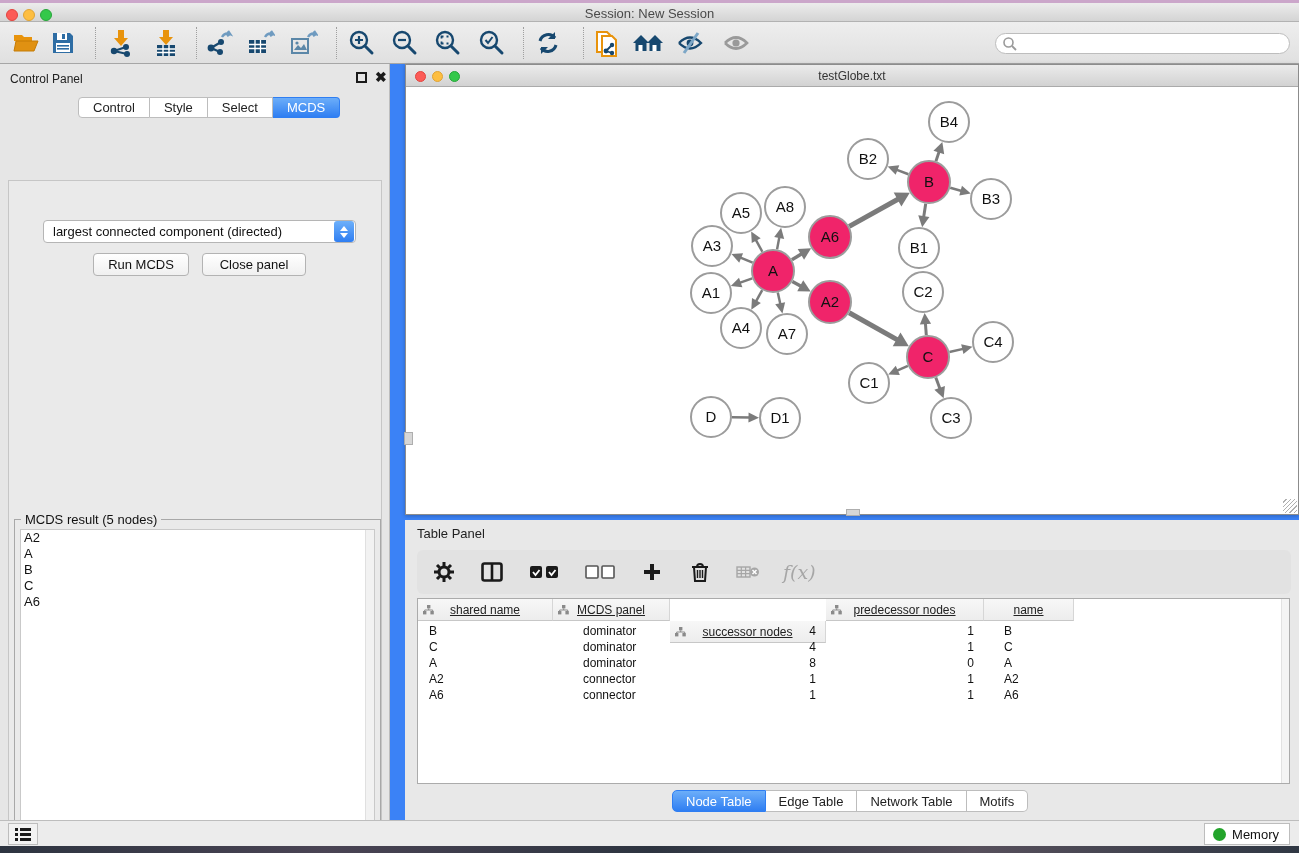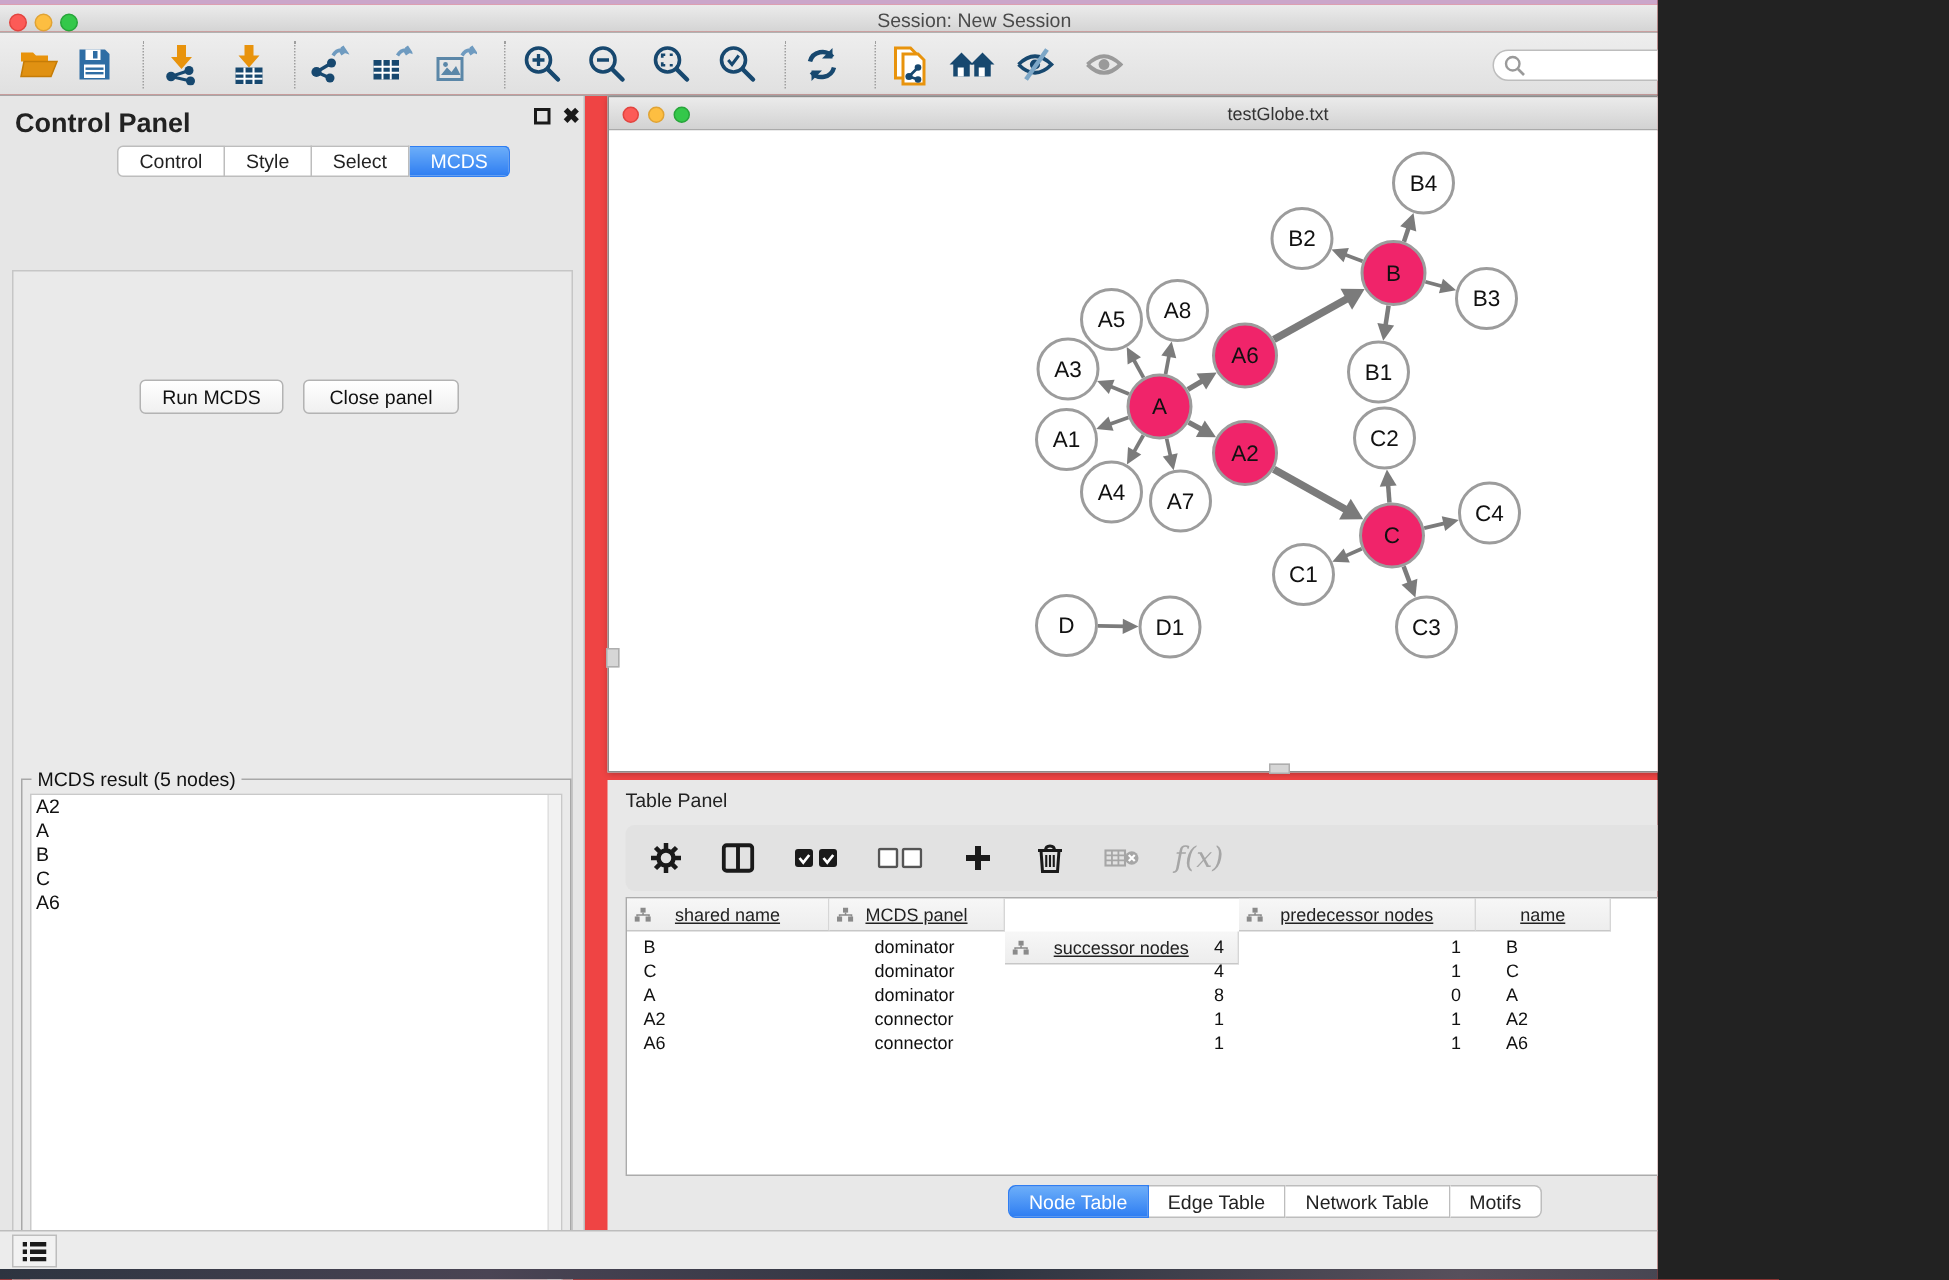--- a/index.html
+++ b/index.html
@@ -1,17 +1,17 @@
 <!DOCTYPE html>
 <html><head>
 <meta charset="utf-8">
 <style>
   * { margin:0; padding:0; box-sizing:border-box; }
   body { background:#222; font-family:"Liberation Sans", sans-serif; }
-  .screen { position:relative; width:1105px; height:853px; background:#ef4444; overflow:hidden; font-family:"Liberation Sans",sans-serif; }
+  .screen { position:relative; width:1299px; height:853px; background:#3b82f6; overflow:hidden; font-family:"Liberation Sans",sans-serif; }
 
   
   .titlebar { position:absolute; left:0; top:0; width:1299px; height:22px;
     background:linear-gradient(#ececec,#d4d4d4); border-top:3px solid #cbA6ca; border-bottom:1px solid #b2b2b2; }
   .titlebar .title { position:absolute; left:0; right:0; top:3px; text-align:center; font-size:13px; color:#4a4a4a; }
   .tl { position:absolute; top:6px; width:12px; height:12px; border-radius:50%; }
   .tl.red { background:#fc5b57; border:1px solid #e2443f; }
   .tl.yellow { background:#fdbe41; border:1px solid #e0a334; }
   .tl.green { background:#34c84a; border:1px solid #27a53a; }
 
@@ -19,21 +19,21 @@
   .toolbar { position:absolute; left:0; top:22px; width:1299px; height:42px;
     background:linear-gradient(#eeeeee,#e0e0e0); border-bottom:1px solid #a6a6a6; }
   .tbico { position:absolute; top:4px; width:34px; height:34px; display:flex; align-items:center; justify-content:center; cursor:default; }
   .tbsep { position:absolute; top:5px; height:32px; width:0; border-left:1px dotted #9f9f9f; }
   .searchbox { position:absolute; left:995px; top:11px; width:295px; height:21px; background:#fff;
     border:1px solid #bdbdbd; border-radius:11px; display:flex; align-items:center; padding-left:6px; }
   .searchbox svg { flex:0 0 auto; }
 
   
   .cpanel { position:absolute; left:0; top:64px; width:390px; height:756px; background:#e6e6e6; border-right:1px solid #bdbdbd; }
-  .cpanel-head { position:absolute; left:10px; top:8px; font-size:18px; color:#222;font-weight:bold; }
+  .cpanel-head { position:absolute; left:10px; top:8px; font-size:12px; color:#222; }
   .panel-btns { position:absolute; top:8px; display:flex; gap:8px; align-items:center; }
   .float-ico { width:11px; height:11px; border:2px solid #1a1a1a; background:transparent; }
   .close-ico { font-size:14px; font-weight:bold; color:#1a1a1a; line-height:11px; }
   .cp-inner { position:absolute; left:8px; top:116px; width:374px; height:688px; background:#eaeaea; border:1px solid #c6c6c6; }
   .tabs-row { position:absolute; left:78px; top:33px; height:21px; display:flex; }
   .tab { height:21px; padding:0 14px; font-size:13px; display:flex; align-items:center; background:#fff; border:1px solid #bdbdbd; border-left:none; color:#222; }
   .tab:first-child { border-left:1px solid #bdbdbd; border-radius:4px 0 0 4px; }
   .tab:last-child { border-radius:0 4px 4px 0; }
   .tab.active { background:linear-gradient(#6caef9,#2f7ef2); color:#fff; border-color:#2f7ef2; }
 
@@ -247,20 +247,27 @@
       <div class="float-ico"></div>
       <div class="close-ico">✖</div>
     </div>
     <div class="tabs-row" id="control-tabs">
         <div class="tab">Control</div>
         <div class="tab">Style</div>
         <div class="tab">Select</div>
         <div class="tab active">MCDS</div>
       </div>
     <div class="cp-inner"></div>
+    <div class="combo">
+      <div class="val">largest connected component (directed)</div>
+      <div class="stepper">
+          <div class="arr-up"></div>
+          <div class="arr-dn"></div>
+        </div>
+    </div>
     <div class="btn" style="left:93px; width:96px">Run MCDS</div>
     <div class="btn" style="left:202px; width:104px">Close panel</div>
     <div class="groupbox">
       <div class="gtitle">MCDS result (5 nodes)</div>
       <div class="listbox">
         <div id="result-items">
             <div class="list-item">A2</div>
             <div class="list-item">A</div>
             <div class="list-item">B</div>
             <div class="list-item">C</div>

